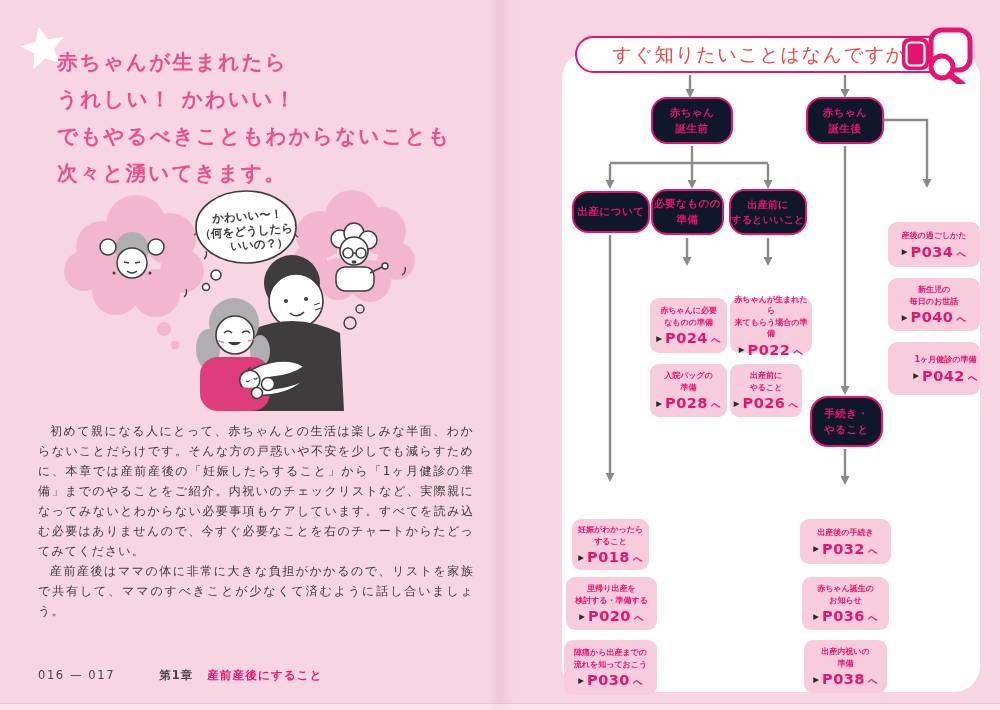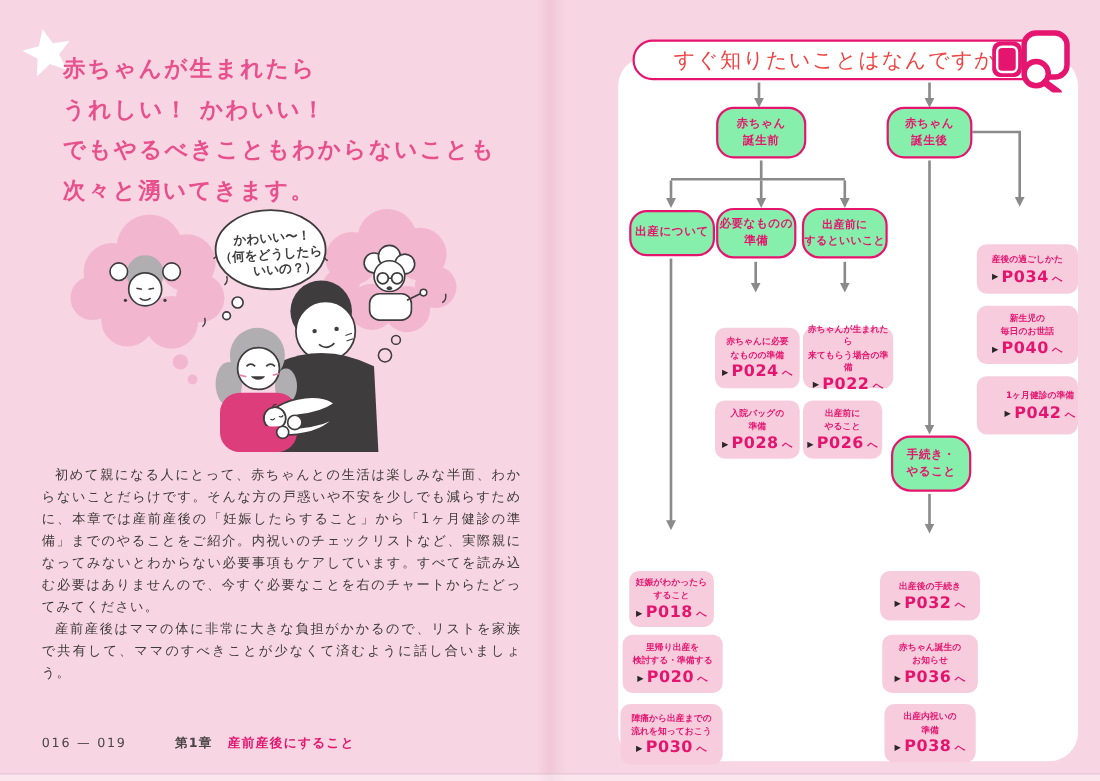--- a/index.html
+++ b/index.html
@@ -19,21 +19,21 @@
   .chapter-label{margin-left:44px;color:#4a4547;font-weight:600;letter-spacing:1px;}
   .chapter-title{margin-left:14px;color:#e5156f;font-weight:700;letter-spacing:1.2px;}
   
   .card{position:absolute;left:562px;top:52px;width:418px;height:640px;background:#ffffff;border-radius:26px;}
   .connectors{position:absolute;left:0;top:0;pointer-events:none;}
   .title-pill{position:absolute;left:575px;top:36px;width:390px;height:37px;background:#fff;
       border:2.5px solid #e5156f;border-radius:21px;display:flex;align-items:center;justify-content:center;
       box-sizing:border-box;z-index:5;}
   .title-pill span{font-size:19px;font-weight:400;color:#ef4444;letter-spacing:1.6px;}
   .book-icon{position:absolute;left:898px;top:24px;z-index:6;}
-  .wnode{position:absolute;background:#86efac;border:2.5px solid #e5156f;border-radius:16px;
+  .wnode{position:absolute;background:#0f172a;border:2.5px solid #e5156f;border-radius:16px;
       display:flex;align-items:center;justify-content:center;text-align:center;box-sizing:border-box;
       color:#e5156f;font-weight:700;font-size:10.5px;line-height:1.5;letter-spacing:0.5px;z-index:3;}
   .pbox{position:absolute;background:#f7cddd;border-radius:9px;display:flex;flex-direction:column;
       align-items:center;justify-content:center;gap:2px;box-sizing:border-box;padding:3px 2px;z-index:3;margin-top:32px;}
   .pbox-title{color:#e5156f;font-weight:700;font-size:8px;line-height:1.45;letter-spacing:0;text-align:center;}
   .page-ref{display:flex;align-items:center;gap:3px;margin-top:1px;}
   .play-marker{color:#2b2627;font-size:7.5px;line-height:1;}
   .page-number{color:#e5156f;font-weight:800;font-size:14.5px;letter-spacing:0.5px;line-height:1;}
   .page-suffix{color:#e5156f;font-weight:700;font-size:9.5px;line-height:1;margin-top:3px;}
   
@@ -162,21 +162,21 @@
       <circle cx="199" cy="210" r="5.5" fill="#fff" stroke="#3f3c3d" stroke-width="1.5"></circle>
     </g>
   </svg>
 
   <div class="body-text">
     <p>初めて親になる人にとって、赤ちゃんとの生活は楽しみな半面、わからないことだらけです。そんな方の戸惑いや不安を少しでも減らすために、本章では産前産後の「妊娠したらすること」から「1ヶ月健診の準備」までのやることをご紹介。内祝いのチェックリストなど、実際親になってみないとわからない必要事項もケアしています。すべてを読み込む必要はありませんので、今すぐ必要なことを右のチャートからたどってみてください。</p>
     <p>産前産後はママの体に非常に大きな負担がかかるので、リストを家族で共有して、ママのすべきことが少なくて済むように話し合いましょう。</p>
   </div>
 
   <div class="page-footer">
-    <span class="page-numbers">016 — 019</span>
+    <span class="page-numbers">016 — 017</span>
     <span class="chapter-label">第1章</span>
     <span class="chapter-title">産前産後にすること</span>
   </div>
 
   <div class="card"></div>
 
   <svg class="connectors" width="1000" height="710" viewBox="0 0 1000 710">
     <defs>
       <marker id="ah" markerUnits="userSpaceOnUse" markerWidth="9" markerHeight="9" refX="1" refY="4.5" orient="auto">
         <path d="M0,0 L9,4.5 L0,9 z" fill="#8a8a8a"></path>

